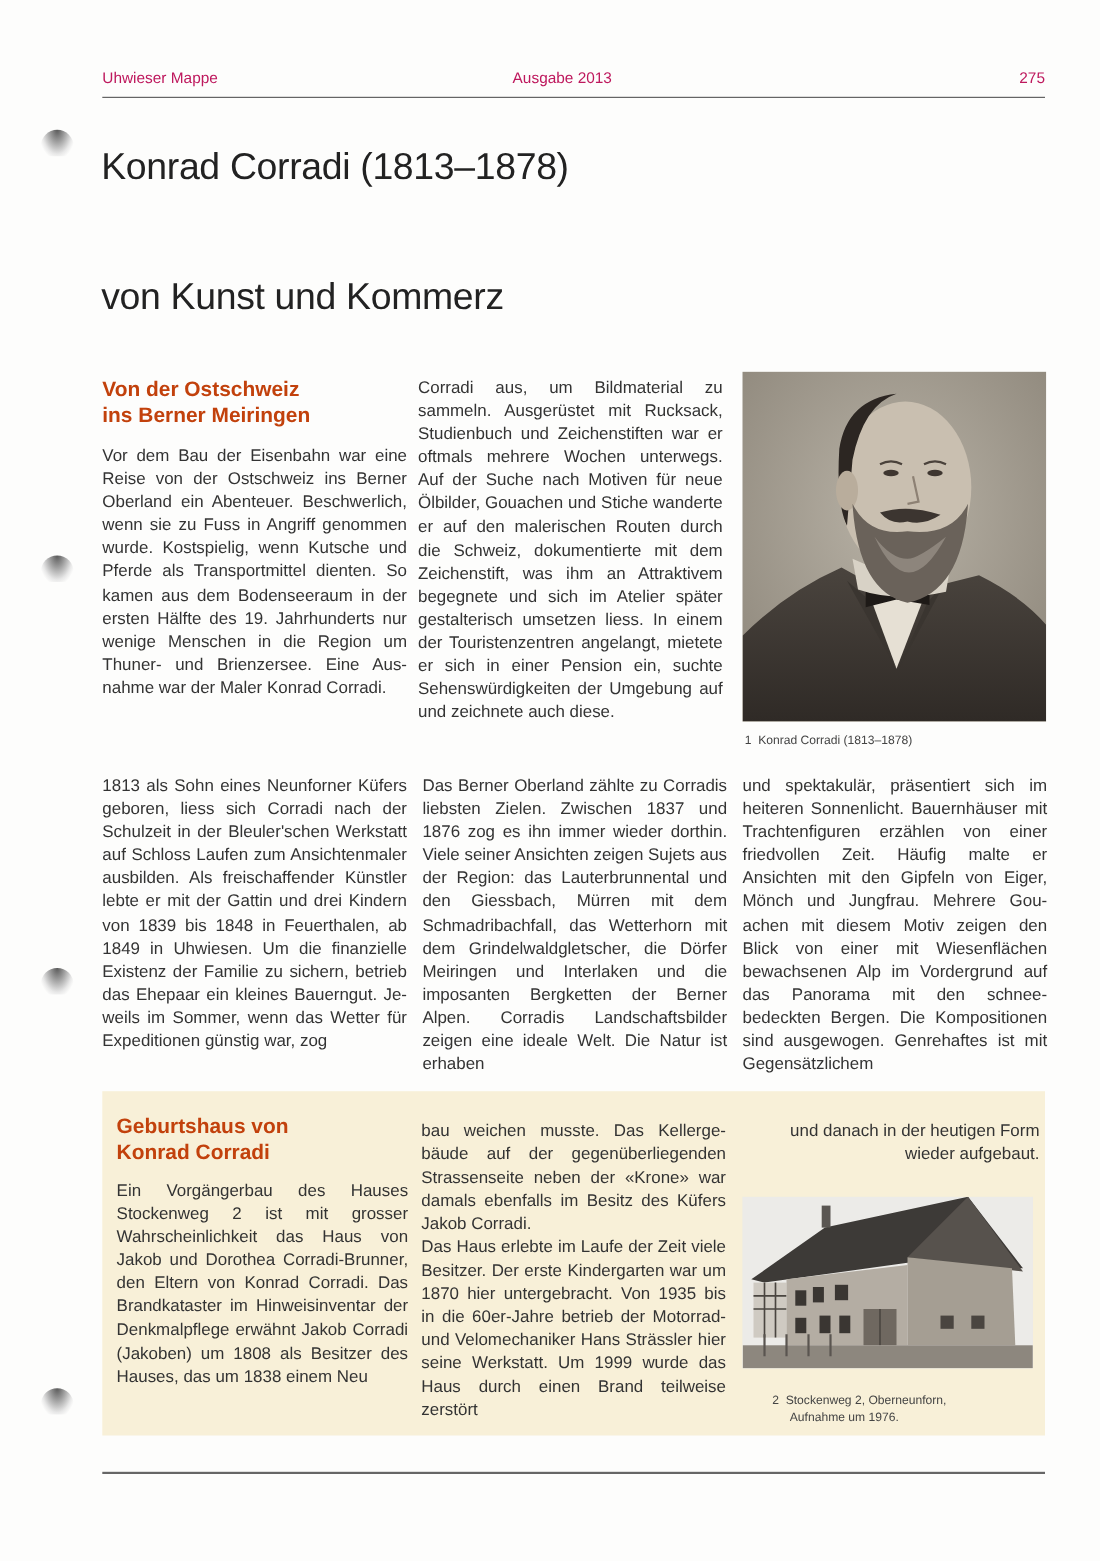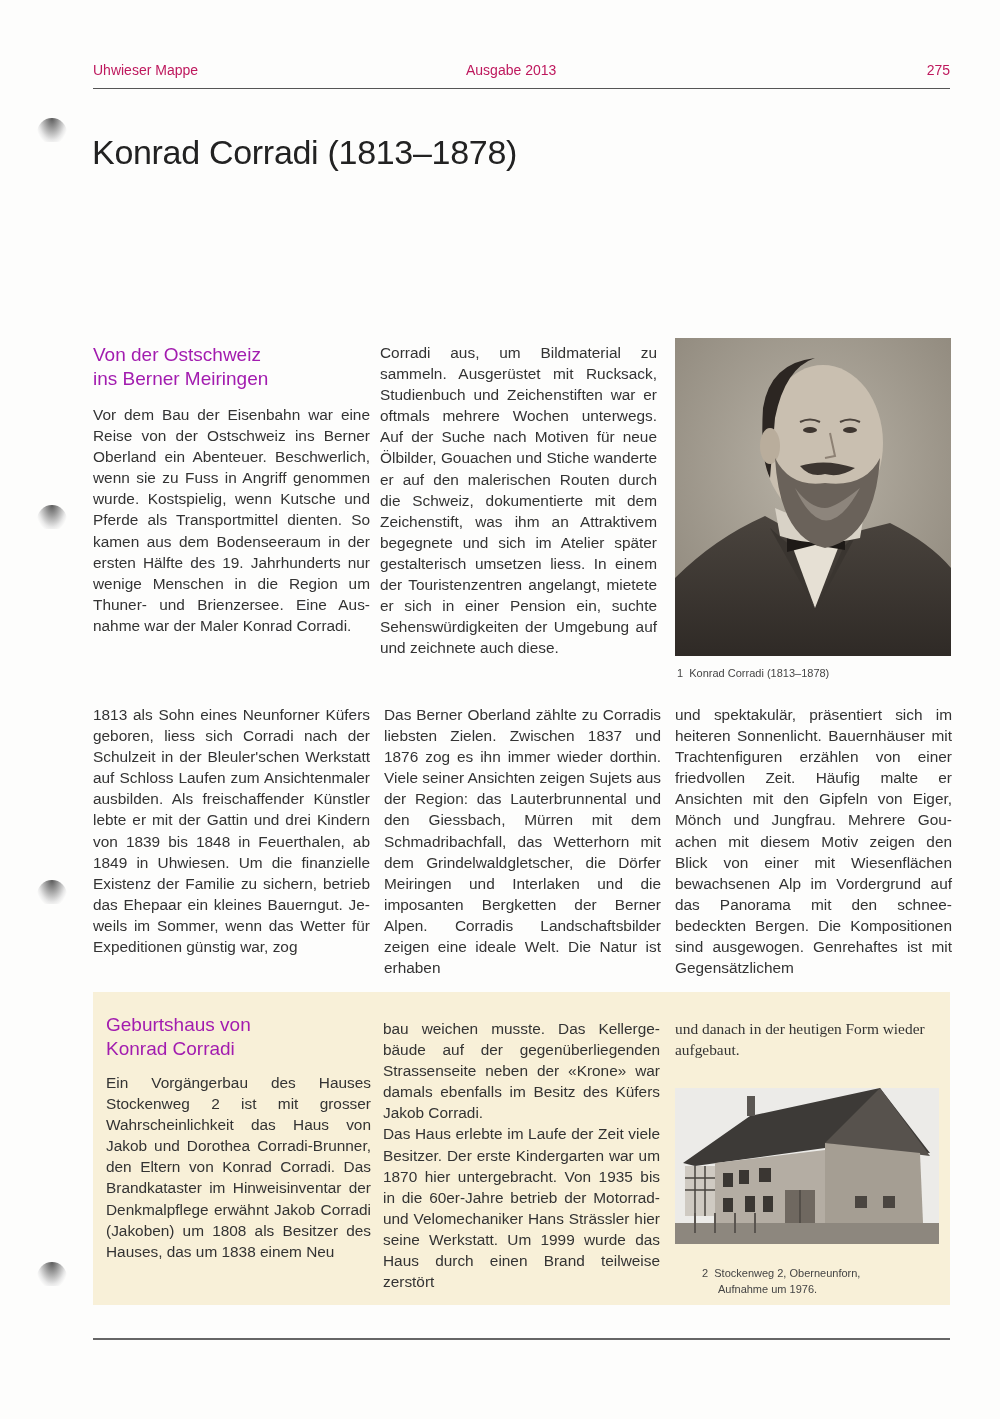--- a/index.html
+++ b/index.html
@@ -32,21 +32,21 @@
     font-size: 34px; line-height: 42px; font-weight: normal; color: #222; letter-spacing: -0.3px;
     margin: 0;
   }
   .col {
     position: absolute; width: 277px;
     font-size: 15.4px; line-height: 21.1px; color: #333;
     text-align: justify; hyphens: manual;
   }
   .col p { margin: 0; }
   .sec-head {
-    position: absolute; font-size: 19px; line-height: 24px; color: #a21caf; margin: 0; font-weight: normal;
+    position: absolute; font-size: 19px; line-height: 24px; color: #c2410c; margin: 0; font-weight: bold;
   }
   .photo {
     position: absolute; overflow: hidden;
   }
   .caption {
     position: absolute; font-size: 11px; line-height: 16px; color: #444;
   }
   .box {
     position: absolute; left: 93px; top: 992px; width: 857px; height: 313px;
     background: #f8f0d8;
@@ -63,20 +63,21 @@
 <div class="running-head">
   <span class="left">Uhwieser Mappe</span>
   <span class="center">Ausgabe 2013</span>
   <span class="right">275</span>
 </div>
 <div class="rule" style="top:88px;"></div>
 
 <h1 class="title">Konrad Corradi (1813–1878)</h1>
 <h2 class="subtitle">
   <br>
+  <span>von Kunst und Kommerz</span>
 </h2>
 
 <h3 class="sec-head" style="left:93px; top:343px;">
   <span>Von der Ostschweiz</span><br>
   <span>ins Berner Meiringen</span>
 </h3>
 
 <div class="col" style="left:93px; top:404px;">
   <p>Vor dem Bau der Eisenbahn war eine Reise von der Ostschweiz ins Berner Oberland ein Abenteuer. Be­schwerlich, wenn sie zu Fuss in An­griff genommen wurde. Kostspielig, wenn Kutsche und Pferde als Trans­portmittel dienten. So kamen aus dem Bodenseeraum in der ersten Hälfte des 19. Jahrhunderts nur we­nige Menschen in die Region um Thuner- und Brienzersee. Eine Aus­nahme war der Maler Konrad Cor­radi.</p>
 </div>
@@ -154,21 +155,21 @@
 
 <div class="col" style="left:106px; top:1072px; width:265px;">
   <p>Ein Vorgängerbau des Hauses Stockenweg 2 ist mit grosser Wahrscheinlichkeit das Haus von Jakob und Dorothea Corradi-Brunner, den Eltern von Konrad Corradi. Das Brandkataster im Hinweisinventar der Denkmal­pflege erwähnt Jakob Corradi (Ja­koben) um 1808 als Besitzer des Hauses, das um 1838 einem Neu­</p>
 </div>
 
 <div class="col" style="left:383px; top:1018px; width:277px;">
   <p>bau weichen musste. Das Kellerge­bäude auf der gegenüberliegenden Strassenseite neben der «Krone» war damals ebenfalls im Besitz des Küfers Jakob Corradi.</p>
   <p>Das Haus erlebte im Laufe der Zeit viele Besitzer. Der erste Kindergarten war um 1870 hier untergebracht. Von 1935 bis in die 60er-Jahre be­trieb der Motorrad- und Velomecha­niker Hans Strässler hier seine Werk­statt. Um 1999 wurde das Haus durch einen Brand teilweise zerstört</p>
 </div>
 
-<div class="col" style="left:675px; top:1018px; width:270px; text-align:left;font-family:Liberation Serif, serif;">
+<div class="col" style="left:675px; top:1018px; width:270px; text-align:right;">
   <p>und danach in der heutigen Form wieder aufgebaut.</p>
 </div>
 
 <div class="photo" style="left:675px; top:1088px; width:264px; height:156px; background:#e9e9e7;">
   <svg width="264" height="156" viewBox="0 0 264 156">
     <rect width="264" height="156" fill="#ecebe8"></rect>
 
     <path d="M8 75 L75 28 L205 0 L255 65 L150 60 L20 78 Z" fill="#3d3a37"></path>
     <path d="M150 55 L205 0 L255 68 Z" fill="#57524d"></path>
 

